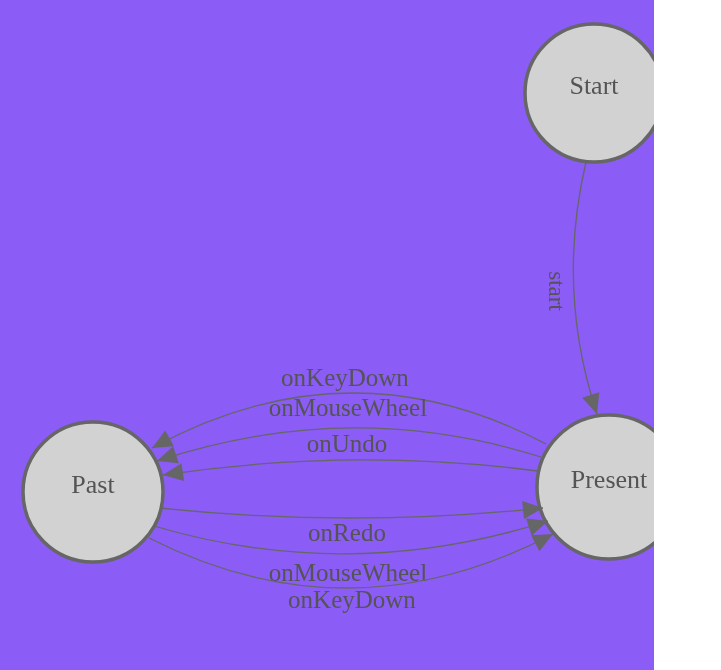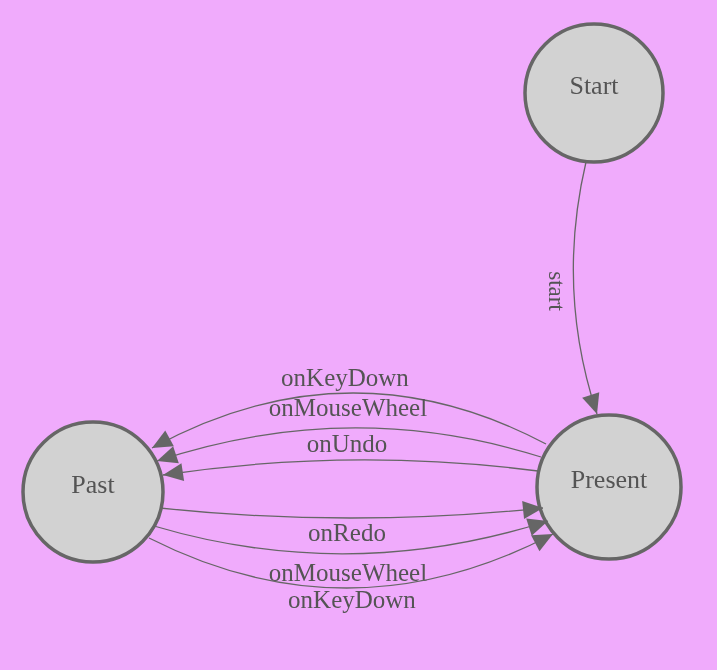--- a/index.html
+++ b/index.html
@@ -2,23 +2,23 @@
 <html><head>
 <meta charset="utf-8">
 <style>
   html, body {
     margin: 0;
     padding: 0;
     background: #ffffff;
   }
   #stage {
     position: relative;
-    width: 717px;
+    width: 654px;
     height: 670px;
-    background: #f0abfc;
+    background: #8b5cf6;
     overflow: hidden;
     font-family: "Liberation Serif", "DejaVu Serif", serif;
   }
   svg text {
     font-family: "Liberation Serif", "DejaVu Serif", serif;
   }
 </style>
 </head>
 <body>
 

